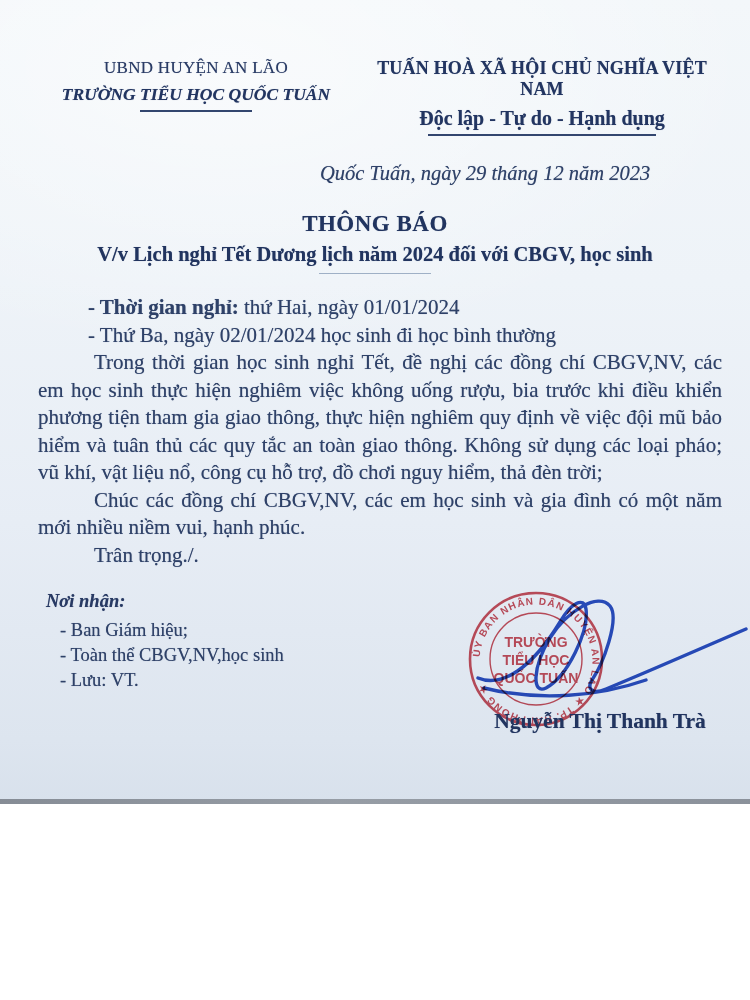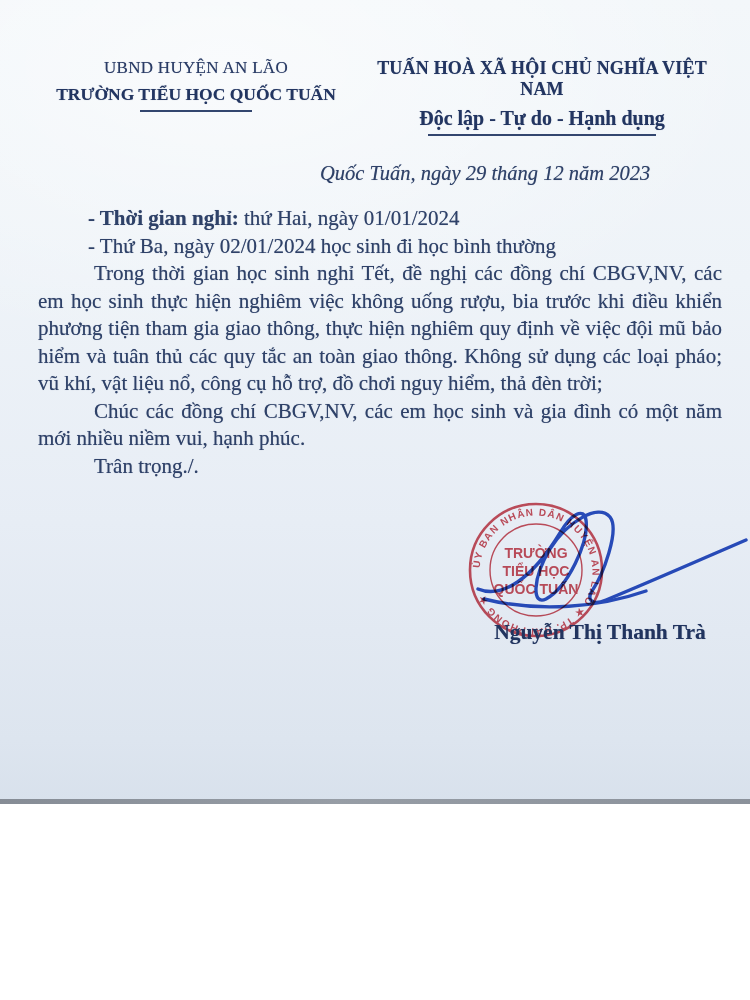--- a/index.html
+++ b/index.html
@@ -17,21 +17,21 @@
     content:""; position:absolute; left:0; right:0; bottom:0; height:5px;
     background:linear-gradient(90deg,#777d86,#8b9199 45%,#7d838c);
     opacity:.85;
   }
   .soft { text-shadow:0 0 .7px rgba(44,62,102,.55); }
 
   
   .header { display:flex; padding:58px 28px 0 30px; }
   .h-left { width:332px; text-align:center; }
   .h-left .l1 { font-size:17px; letter-spacing:.3px; color:#2a3c66; }
-  .h-left .l2 { font-size:17.5px; font-weight:bold; margin-top:6px; color:#223561; }
+  .h-left .l2 { font-size:17.5px; font-weight:bold; margin-top:6px; color:#223561;font-style:italic; }
   .h-left .rule { width:112px; height:2px; background:#33466f; margin:5px auto 0; }
   .h-right { flex:1; text-align:center; }
   .h-right .l1 { font-size:18px; font-weight:bold; color:#223561; letter-spacing:.2px; }
   .h-right .l2 { font-size:20px; font-weight:bold; margin-top:7px; color:#223561; }
   .h-right .rule { width:228px; height:2px; background:#33466f; margin:4px auto 0; }
 
   .dateline {
     margin:26px 30px 0 auto; width:400px; text-align:left;
     font-style:italic; font-size:20.5px; color:#2e4168;
   }
@@ -80,30 +80,43 @@
     </div>
     <div class="h-right">
       <div class="l1 soft">TUẤN HOÀ XÃ HỘI CHỦ NGHĨA VIỆT NAM</div>
       <div class="l2 soft">Độc lập - Tự do - Hạnh dụng</div>
       <div class="rule"></div>
     </div>
   </div>
 
   <div class="dateline soft">Quốc Tuấn, ngày  29 tháng 12  năm 2023</div>
 
+  <div class="title-block">
+    <div class="title-main soft">THÔNG BÁO</div>
+    <div class="title-sub soft">V/v Lịch nghỉ Tết Dương lịch năm 2024 đối với CBGV, học sinh</div>
+    <div class="title-rule"></div>
+  </div>
 
   <div class="body-text">
     <p class="li soft"><span class="bold">- Thời gian nghỉ:</span><span> thứ Hai, ngày 01/01/2024</span></p>
     <p class="li soft">- Thứ Ba, ngày 02/01/2024 học sinh đi học bình thường</p>
     <p class="ind soft">Trong thời gian học sinh nghỉ Tết, đề nghị các đồng chí CBGV,NV, các em học sinh thực hiện nghiêm việc không uống rượu, bia trước khi điều khiển phương tiện tham gia giao thông, thực hiện nghiêm quy định về việc đội mũ bảo hiểm và tuân thủ các quy tắc an toàn giao thông. Không sử dụng các loại pháo; vũ khí, vật liệu nổ, công cụ hỗ trợ, đồ chơi nguy hiểm, thả đèn trời;</p>
     <p class="ind soft">Chúc các đồng chí CBGV,NV, các em học sinh và gia đình có một năm mới nhiều niềm vui, hạnh phúc.</p>
     <p class="closing soft">Trân trọng./.</p>
   </div>
 
   <div class="footer">
+    <div class="recips">
+      <div class="label soft">Nơi nhận:</div>
+      <ul>
+        <li class="soft">- Ban Giám hiệu;</li>
+        <li class="soft">- Toàn thể CBGV,NV,học sinh</li>
+        <li class="soft">- Lưu: VT.</li>
+      </ul>
+    </div>
 
     <div class="sign-block">
 
       <svg class="seal" viewBox="0 0 160 160">
         <g fill="none" stroke="#c8414e">
           <circle cx="80" cy="80" r="66" stroke-width="2.6"></circle>
           <circle cx="80" cy="80" r="46" stroke-width="1.4"></circle>
         </g>
         <defs>
           <path id="rimPath" d="M 23.5,80 A 56.5,56.5 0 1 1 23.49,80.3"></path>

